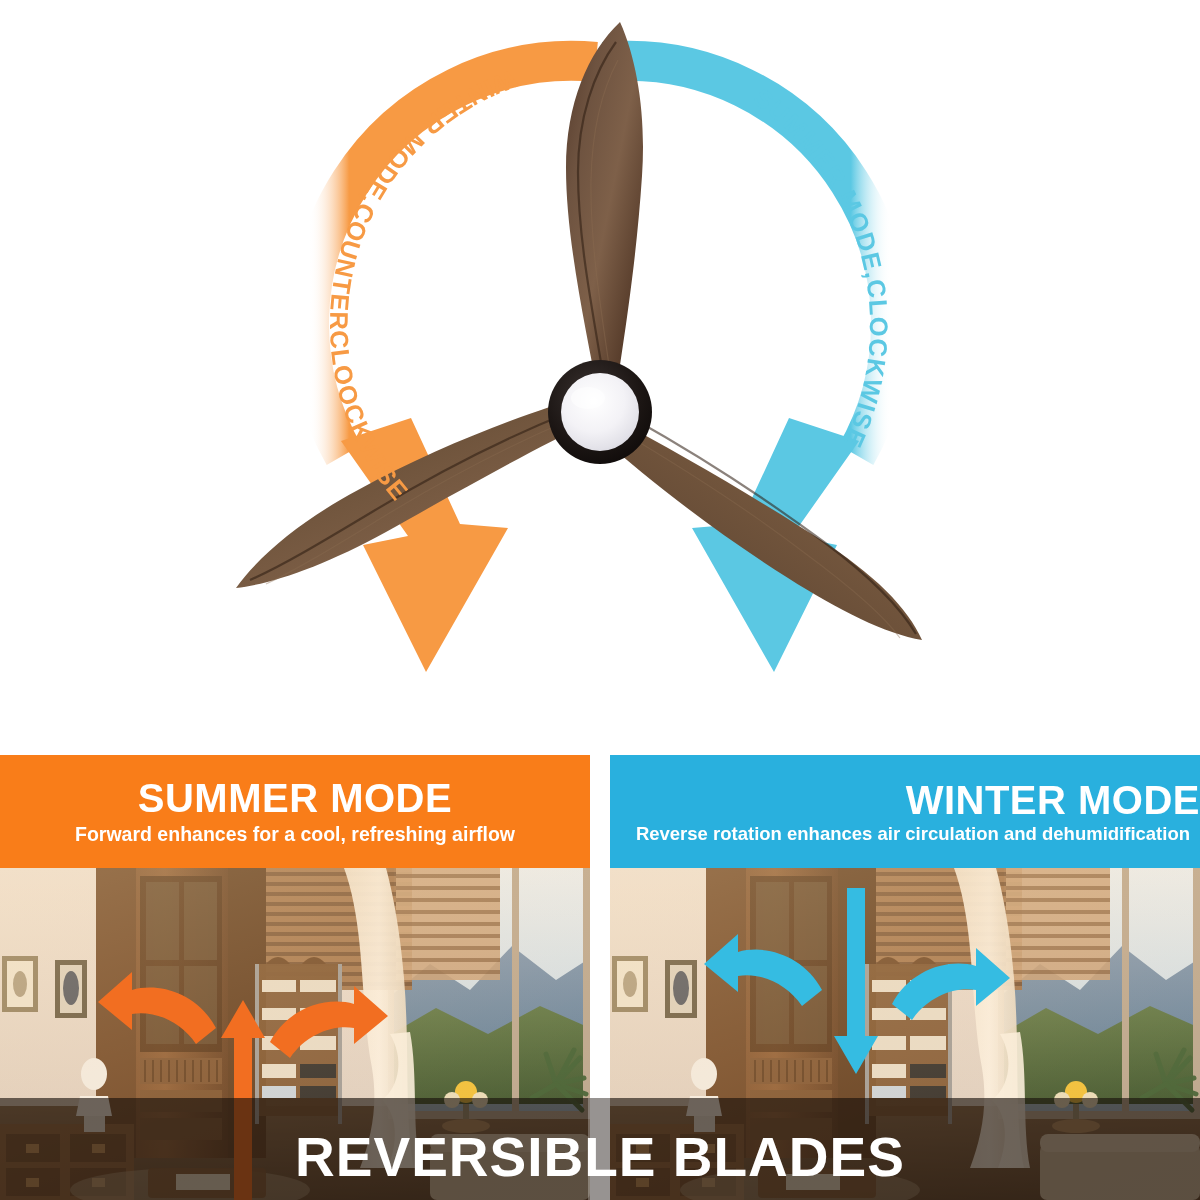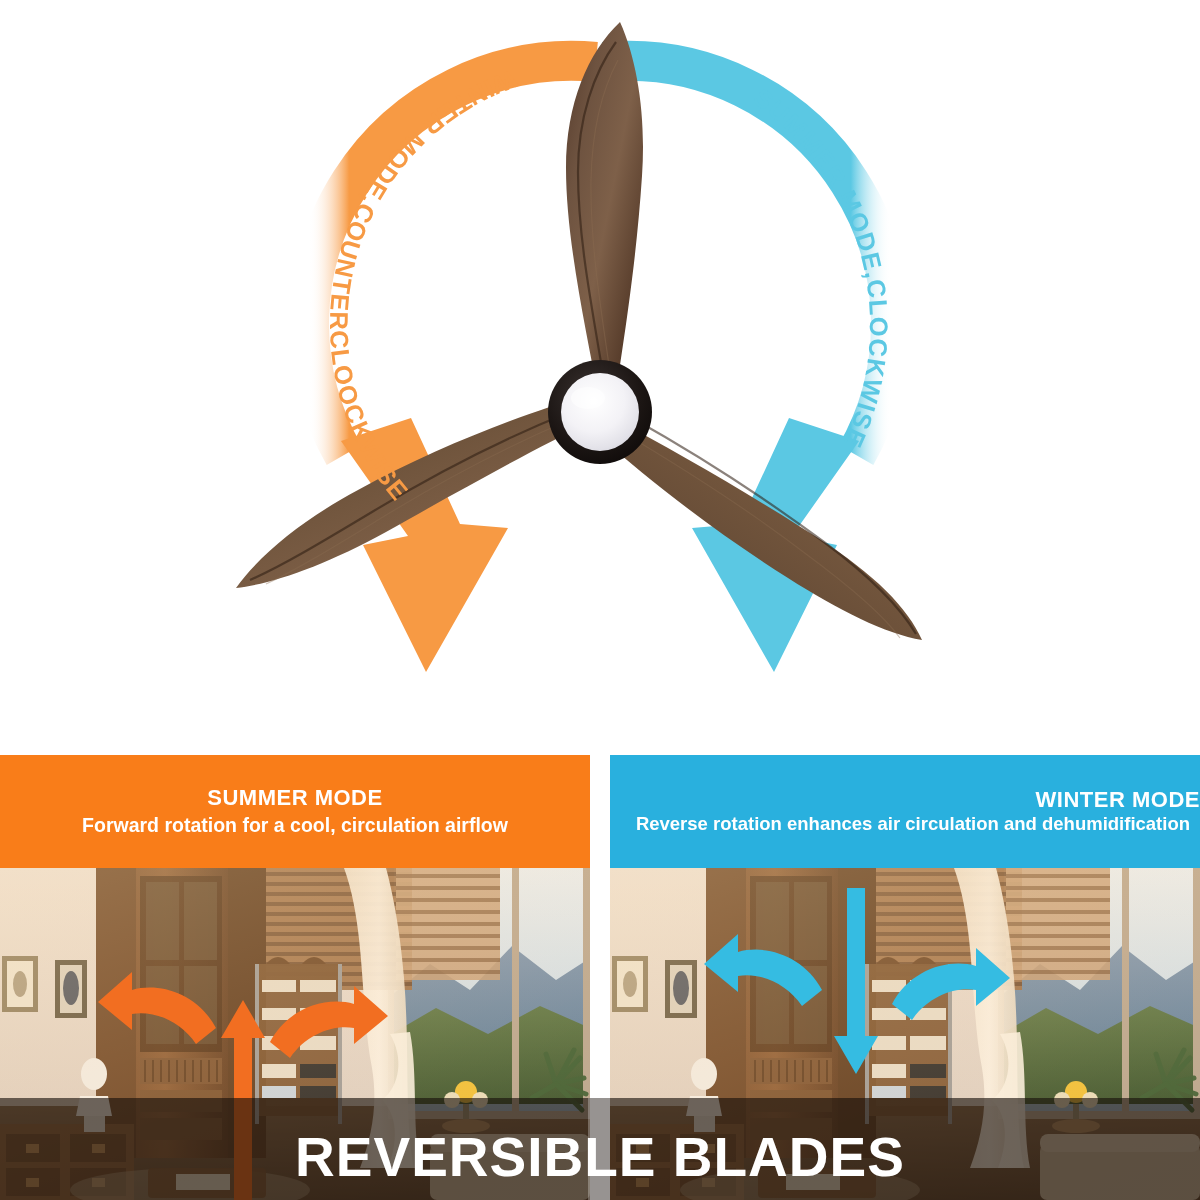--- a/index.html
+++ b/index.html
@@ -22,21 +22,21 @@
   #panels { position:absolute; left:0; top:730px; width:1200px; height:470px; background:#fff; }
 
   .panel { position:absolute; top:25px; width:590px; height:445px; overflow:hidden; }
   .panel.left  { left:0; }
   .panel.right { left:610px; }
 
   .band { position:relative; width:100%; height:113px; display:flex; flex-direction:column;
           align-items:center; justify-content:center; color:#fff; z-index:3; }
   .band.summer { background:#F97D19; }
   .band.winter { background:#29B0DE;align-items:flex-end; }
-  .band .title { font-size:22px; font-weight:700; letter-spacing:0.5px; line-height:1.05; }
+  .band .title { font-size:40px; font-weight:700; letter-spacing:0.5px; line-height:1.05; }
   .band .sub   { font-size:19.5px; font-weight:600; line-height:1.18; text-align:center;
                  padding:0 10px; margin-top:4px; }
   .band.winter .sub { font-size:18.5px; margin-top:2px; }
 
   
   .scene { position:relative; width:100%; height:332px; overflow:hidden; }
   .scene svg { position:absolute; left:0; top:0; width:590px; height:332px; }
 
   
   #banner { position:absolute; left:0; top:1098px; width:1200px; height:118px;
@@ -152,21 +152,21 @@
         <textPath href="#pathBlue" startOffset="50%" text-anchor="middle">SUMMER MODE,CLOCKWISE</textPath>
       </text>
     </svg>
   </div>
 
   <div id="panels">
 
     <div class="panel left">
       <div class="band summer">
         <div class="title">SUMMER MODE</div>
-        <div class="sub">Forward rotation for a cool, circulation airflow</div>
+        <div class="sub">Forward enhances for a cool, refreshing airflow</div>
       </div>
       <div class="scene">
         <svg viewBox="0 0 590 332" xmlns="http://www.w3.org/2000/svg">
           <defs>
             <linearGradient id="wallG" x1="0" y1="0" x2="0" y2="1">
               <stop offset="0" stop-color="#EDE3DA"></stop>
                 <stop offset="1" stop-color="#D9CCC0"></stop>
             </linearGradient>
             <linearGradient id="cabG" x1="0" y1="0" x2="1" y2="0">
               <stop offset="0" stop-color="#6E4527"></stop>

